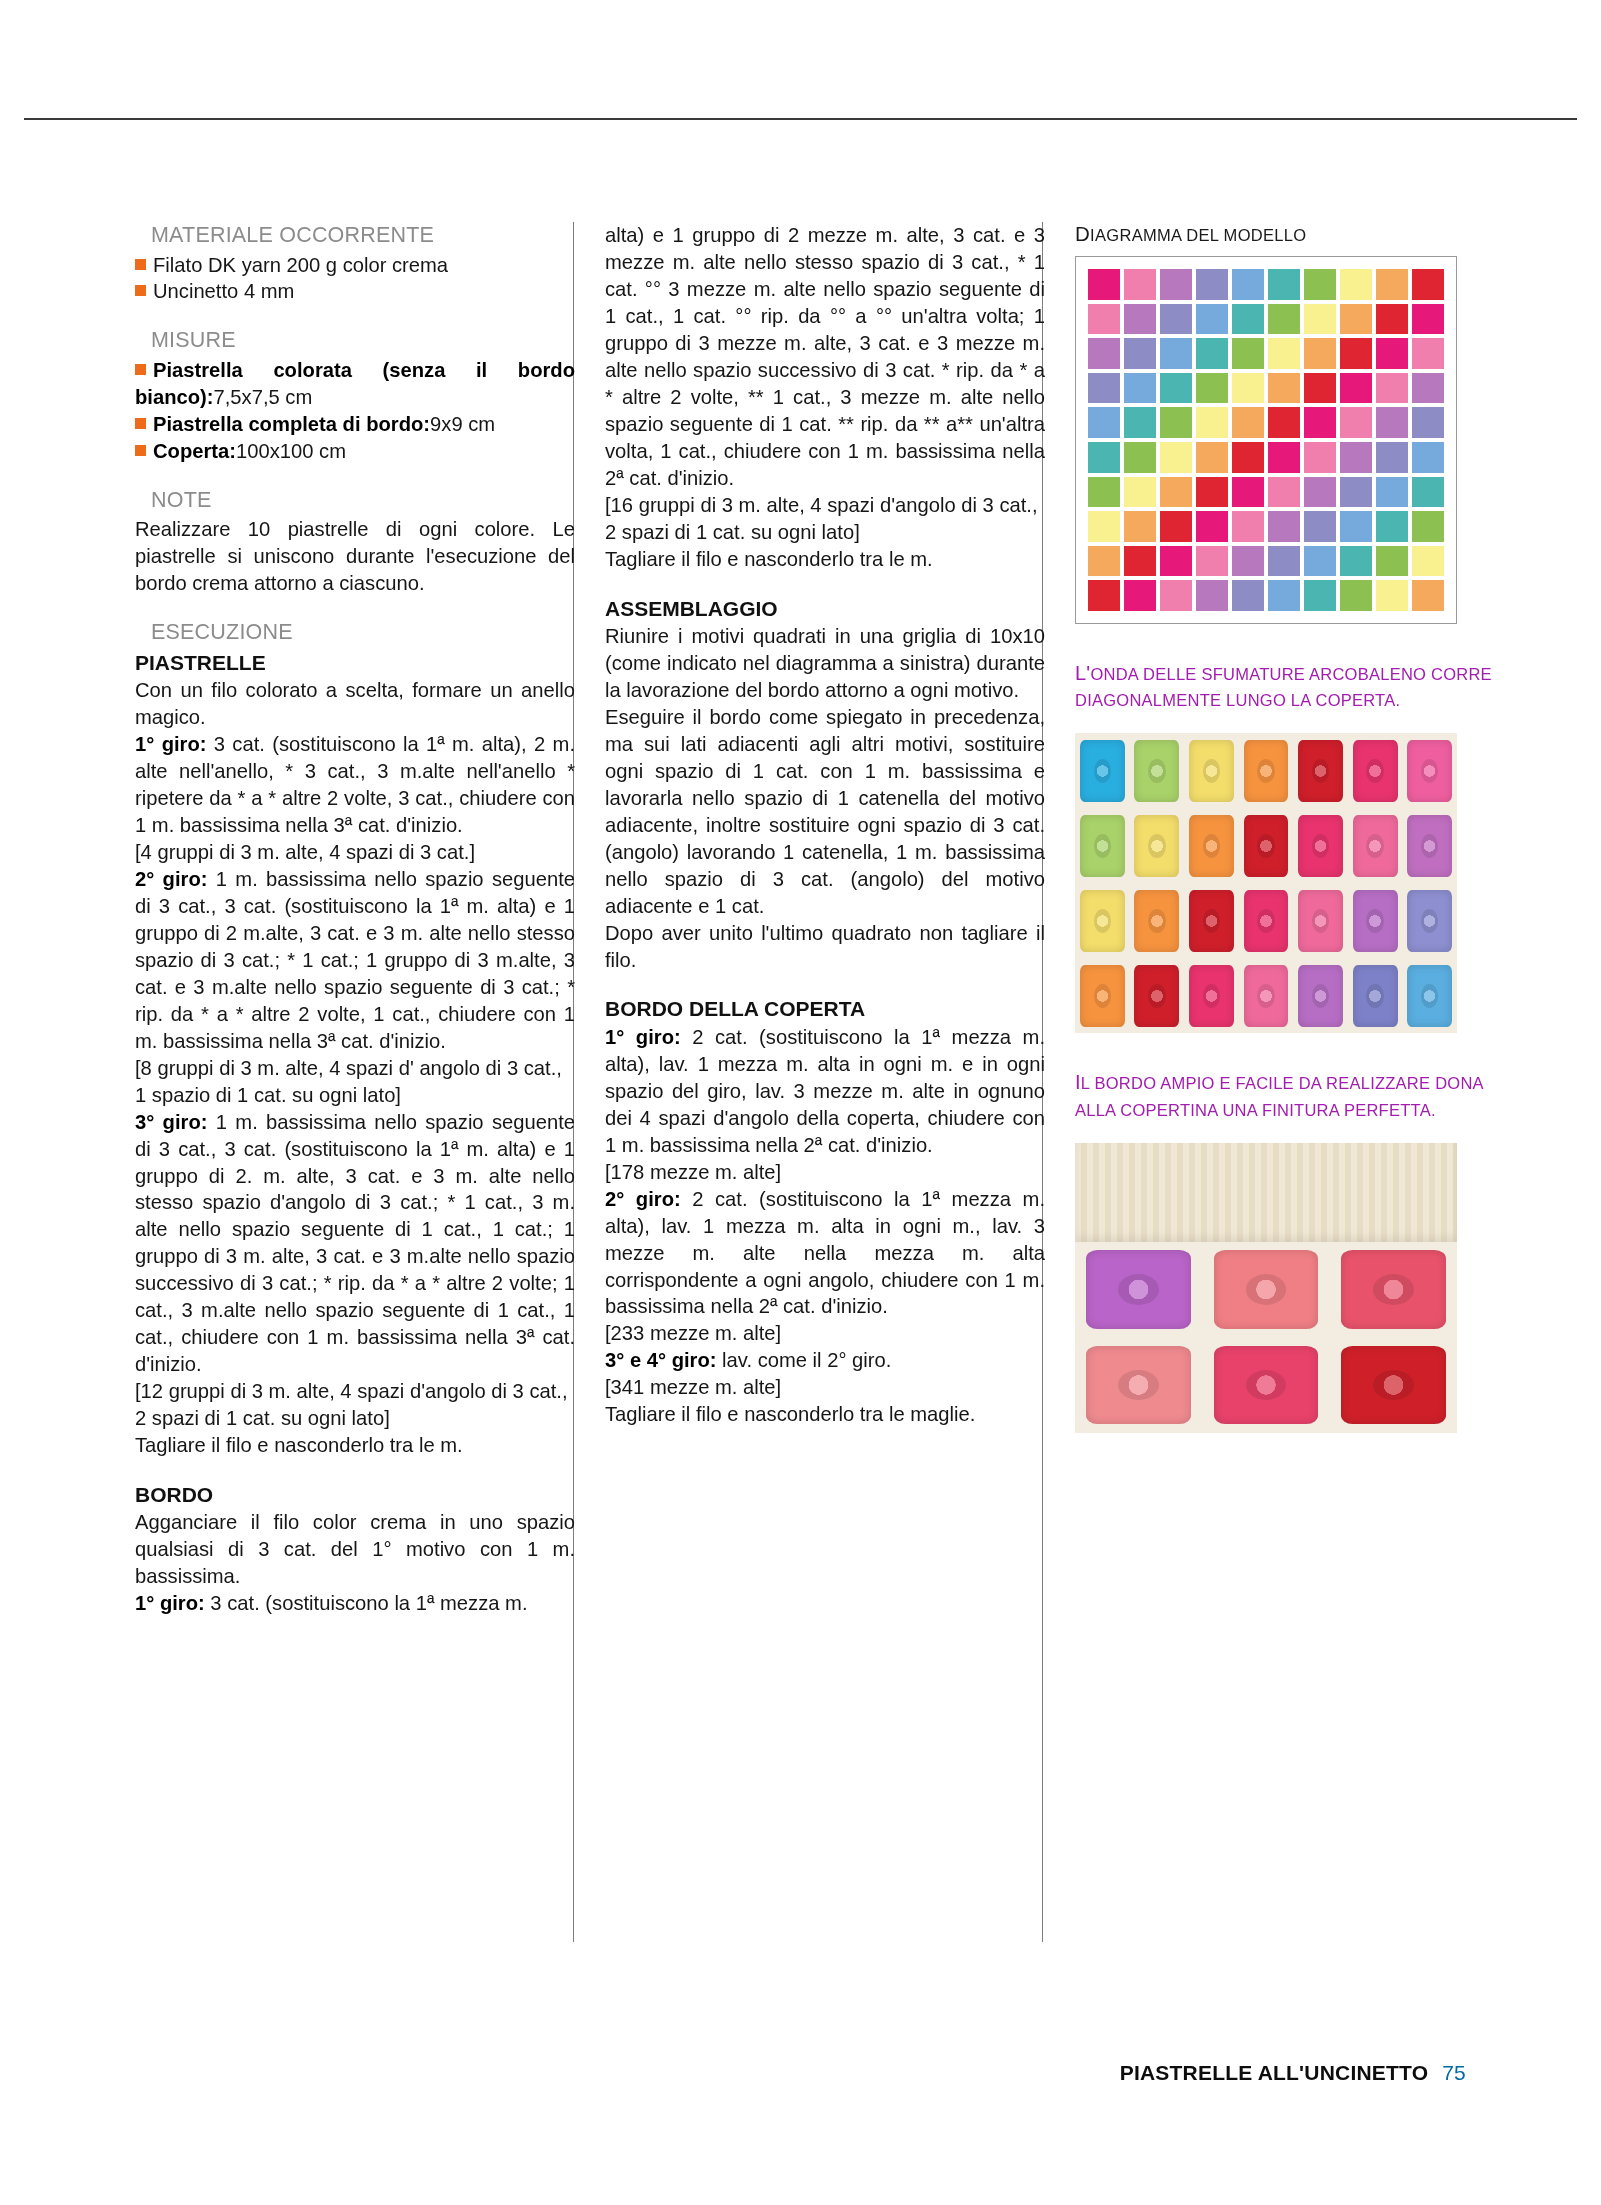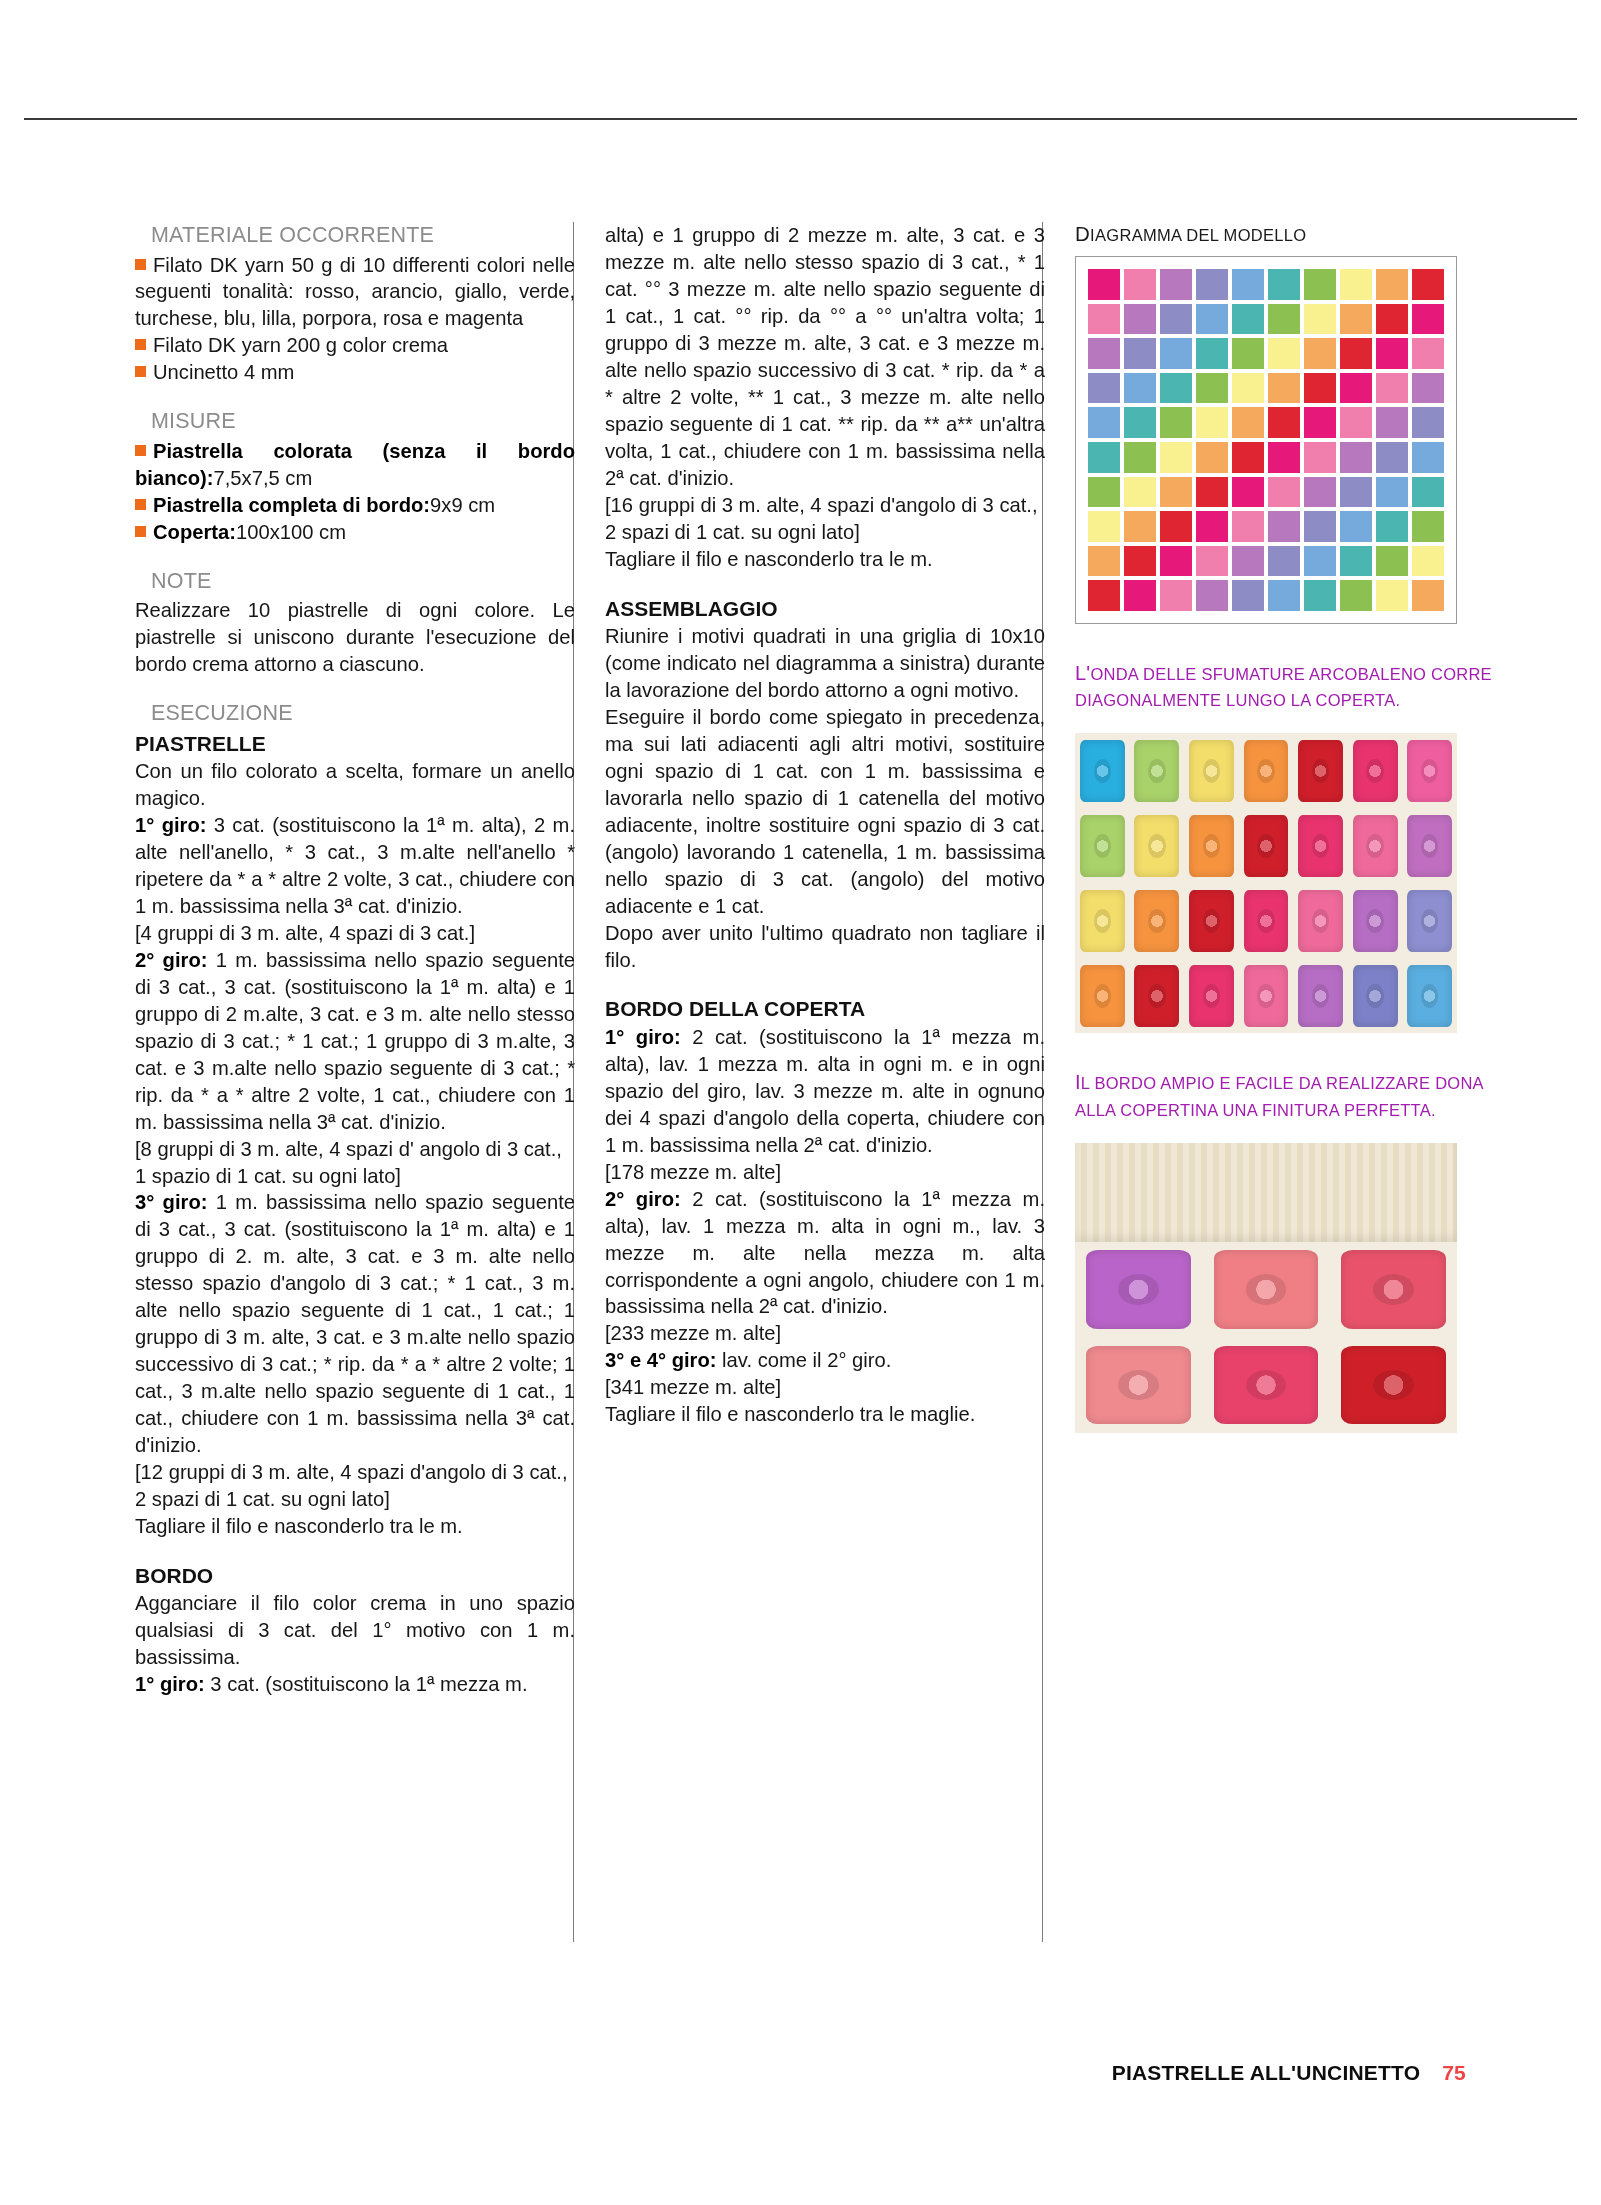--- a/index.html
+++ b/index.html
@@ -135,41 +135,38 @@
     position:absolute; left:0; right:0; top:0; height:9%;
     background:#fdfdfd;
   }
 
   
   .footer {
     position:absolute; right:135px; bottom:120px;
     font-size:21px; letter-spacing:.2px;
   }
   .footer .ftitle { font-weight:700; color:#0d0d0d; }
-  .footer .fpage { font-weight:700; color:#ef4444; margin-left:22px; }
+  .footer .fpage { font-weight:400; color:#0369a1; margin-left:14px; }
 </style>
 </head>
 <body>
 
 <div class="page">
 
   <div class="top-rule"></div>
 
   <div class="vsep vsep-a"></div>
   <div class="vsep vsep-b"></div>
 
   <div class="cols">
 
     <div class="col col-1">
 
       <h2 class="sec">MATERIALE OCCORRENTE</h2>
       <ul class="mat">
-        <li>
-          <span class="sq"></span><span>Filato DK yarn 50 g di 10 differenti colori nelle seguenti tonalità: rosso, arancio, giallo, verde, turchese, blu, lilla, porpora, rosa e magenta</span>
-        </li>
         <li>
           <span class="sq"></span><span>Filato DK yarn 200 g color crema</span>
         </li>
         <li>
           <span class="sq"></span><span>Uncinetto 4 mm</span>
         </li>
       </ul>
 
       <div class="gap-m"></div>
 

